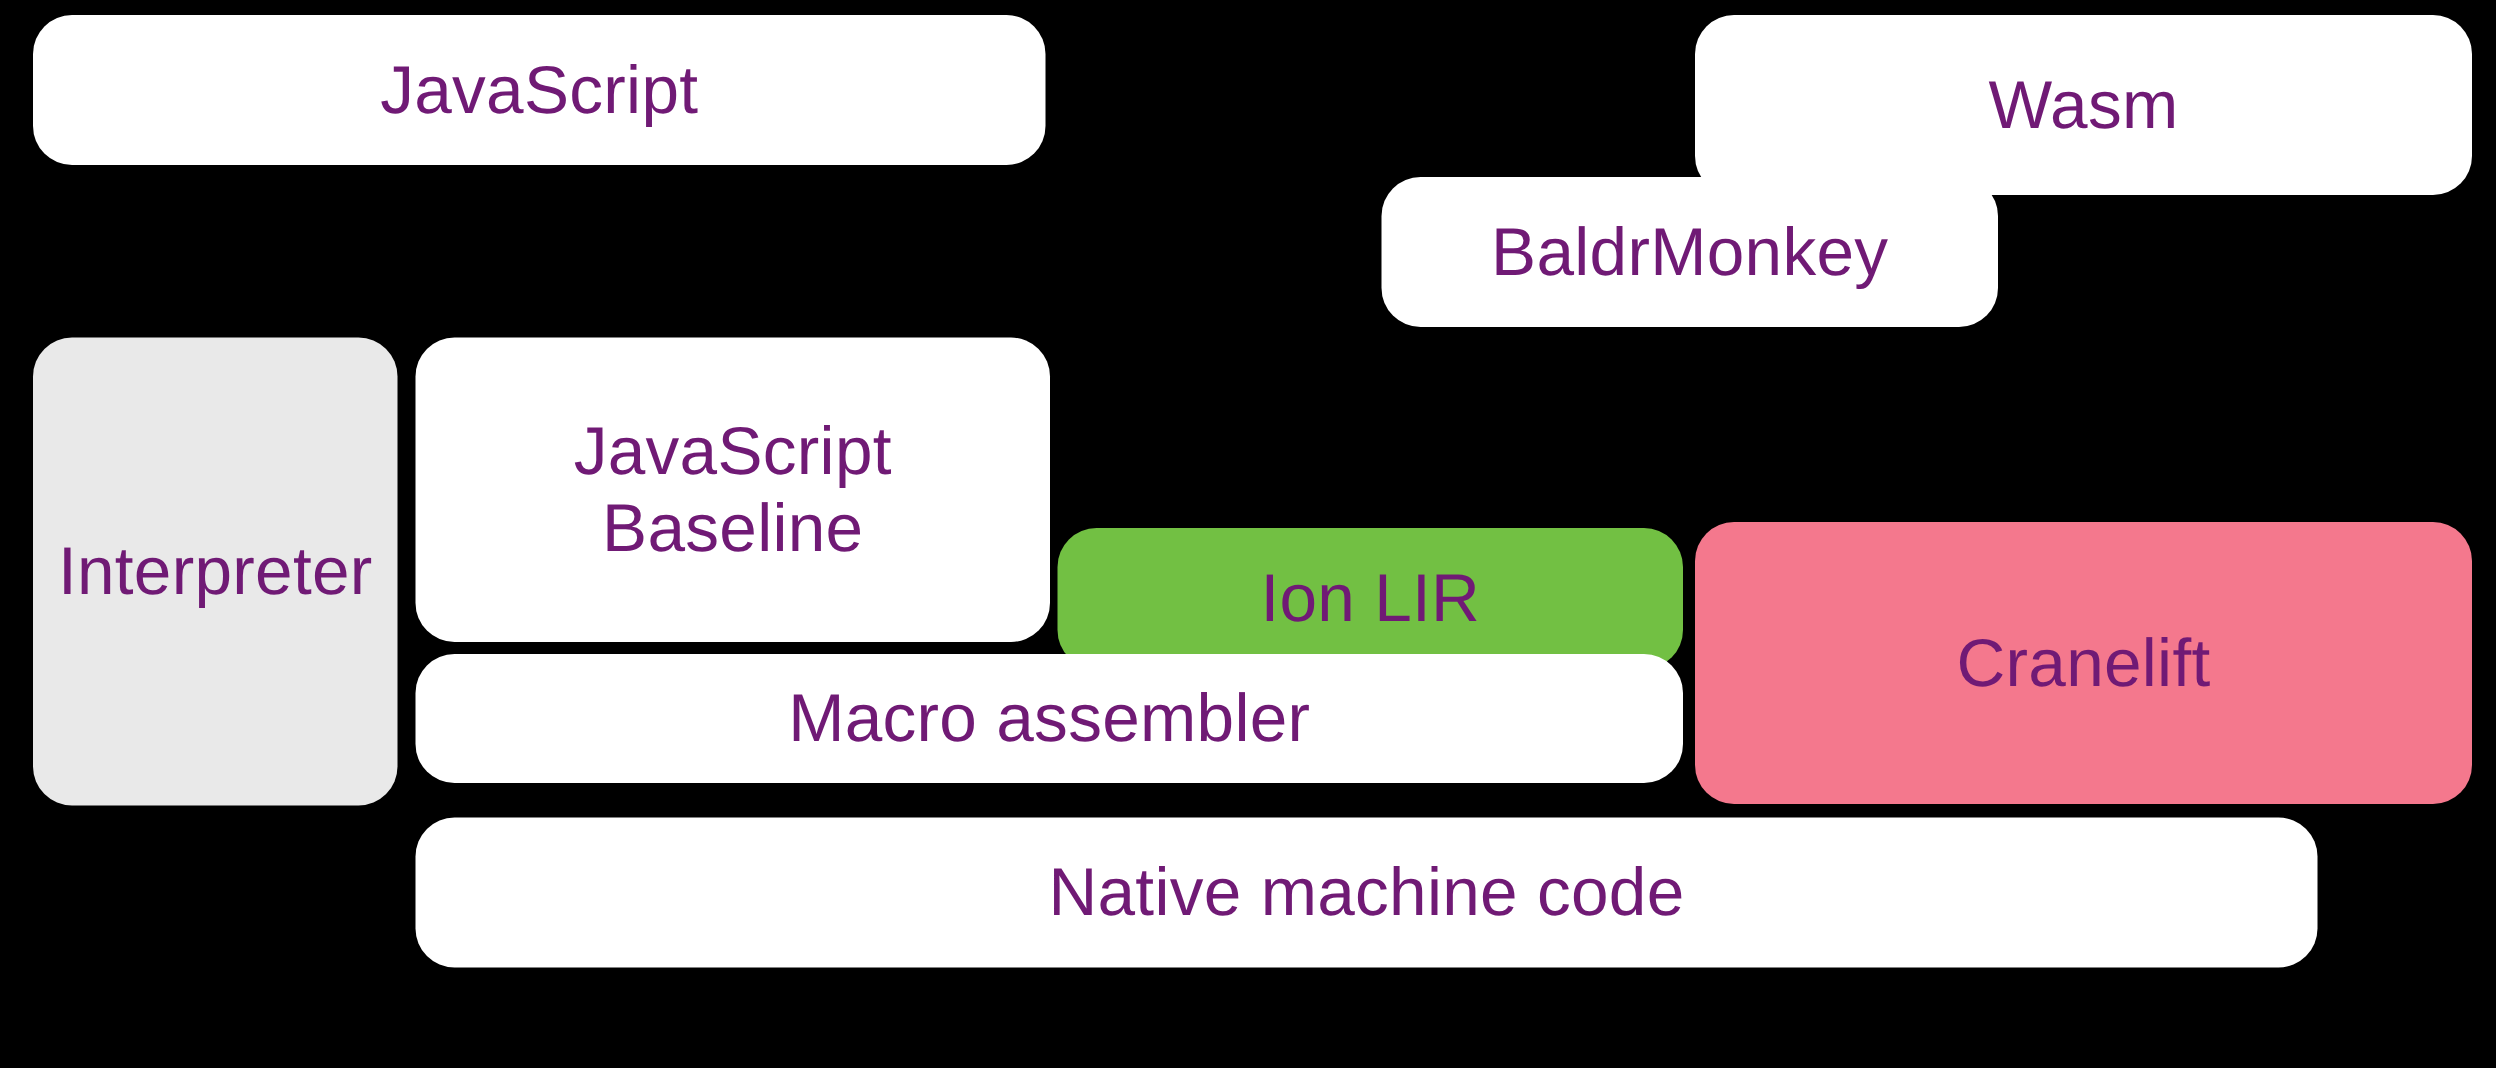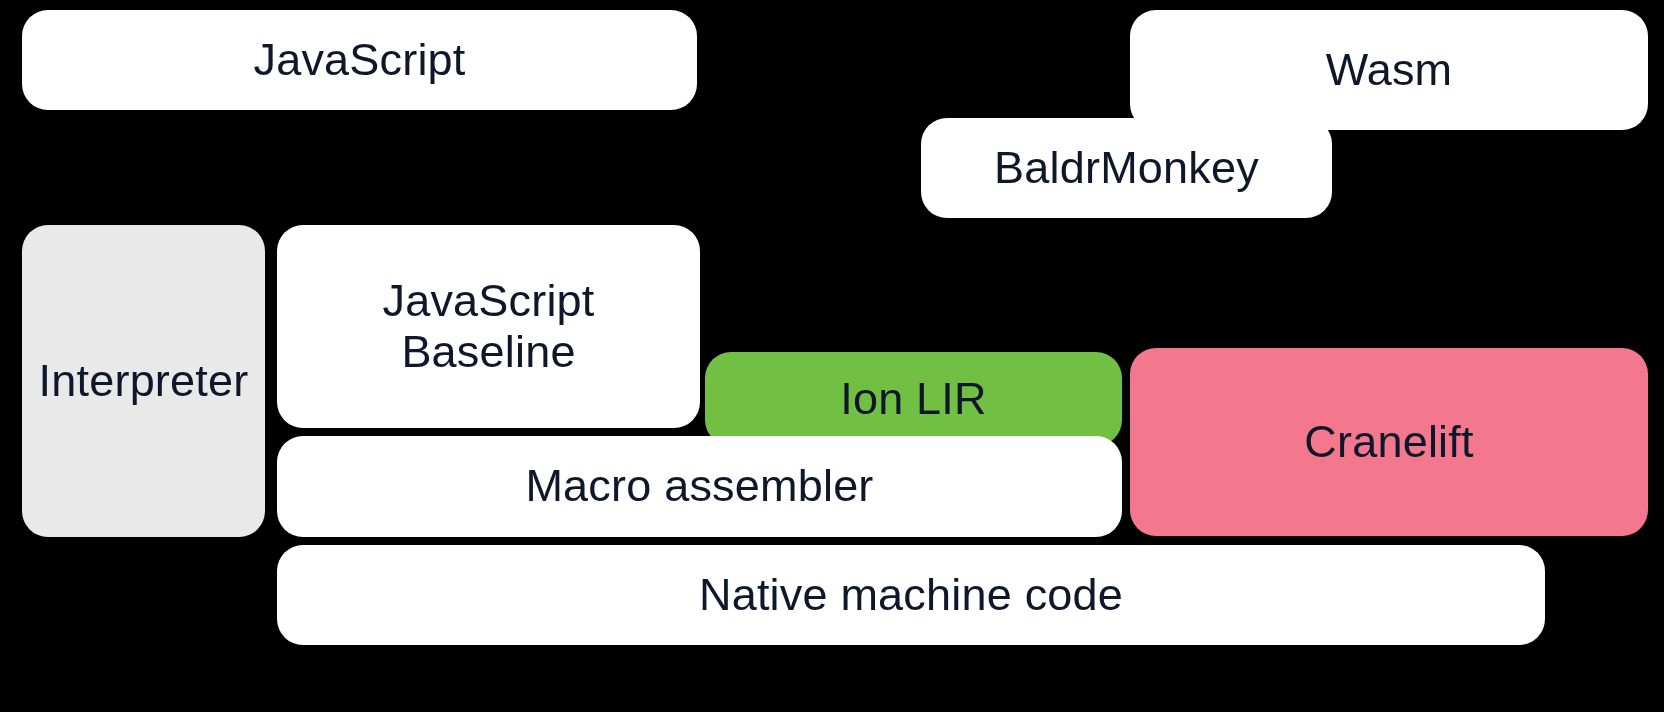--- a/index.html
+++ b/index.html
@@ -19,21 +19,21 @@
   }
   .box {
     position: absolute;
     box-sizing: border-box;
     display: flex;
     align-items: center;
     justify-content: center;
     text-align: center;
     border-radius: 26px;
     background: #ffffff;
-    color: #0f172a;
+    color: #701a75;
     font-size: 45px;
     line-height: 1.12;
     font-weight: 400;
     letter-spacing: 0.2px;
     white-space: pre-line;
     user-select: none;
   }
   .box.gray   { background: #e9e9e9; }
   .box.green  { background: #72c043; }
   .box.pink   { background: #f4788d; }
@@ -54,17 +54,17 @@
   <div class="box gray" style="left:22px; top:225px; width:243px; height:312px;">Interpreter</div>
 
   <div class="box" style="left:277px; top:225px; width:423px; height:203px;">JavaScript
 Baseline</div>
 
 
   <div class="box green" style="left:705px; top:352px; width:417px; height:94px;">Ion LIR</div>
 
   <div class="box pink" style="left:1130px; top:332px; width:518px; height:188px;margin-top:16px;">Cranelift</div>
 
-  <div class="box" style="left:277px; top:436px; width:845px; height:101px;">Macro assembler</div>
+  <div class="box" style="left:277px; top:436px; width:845px; height:86px;">Macro assembler</div>
 
   <div class="box" style="left:277px; top:545px; width:1268px; height:100px;">Native machine code</div>
 
 </div>
 
 </body></html>

